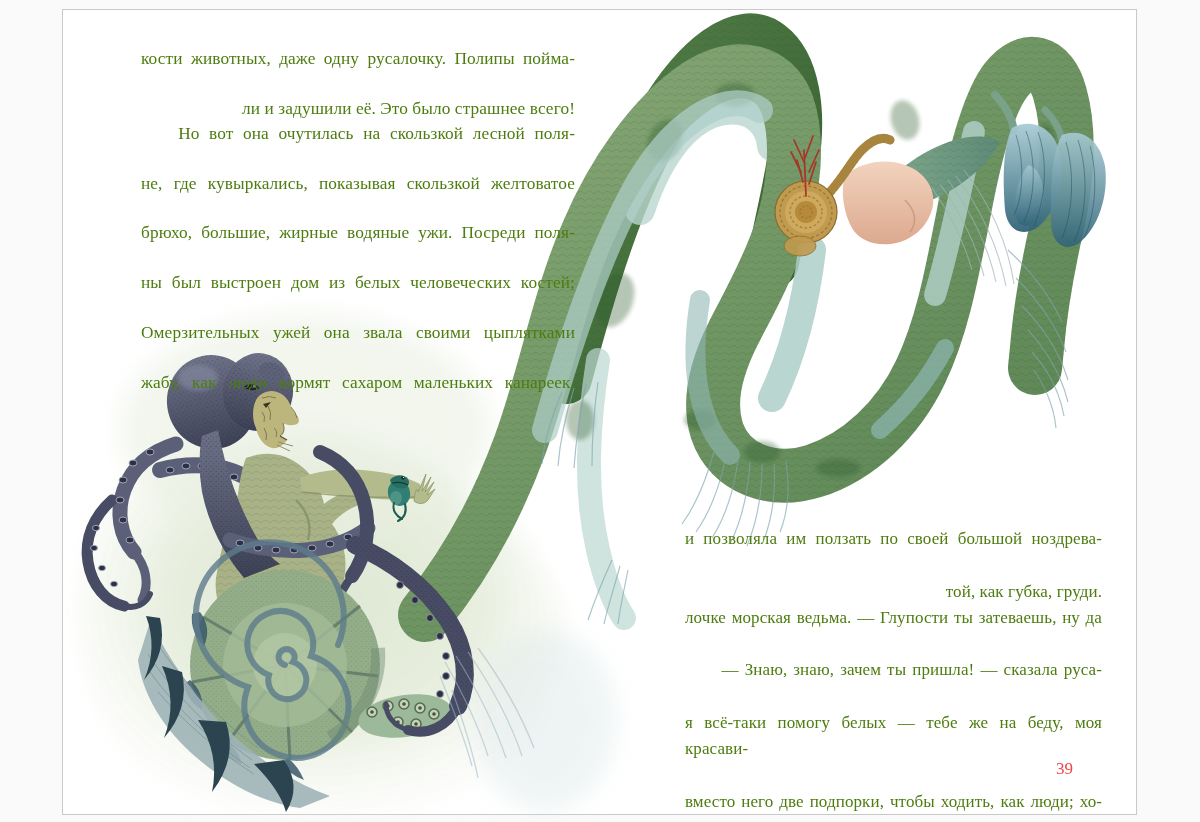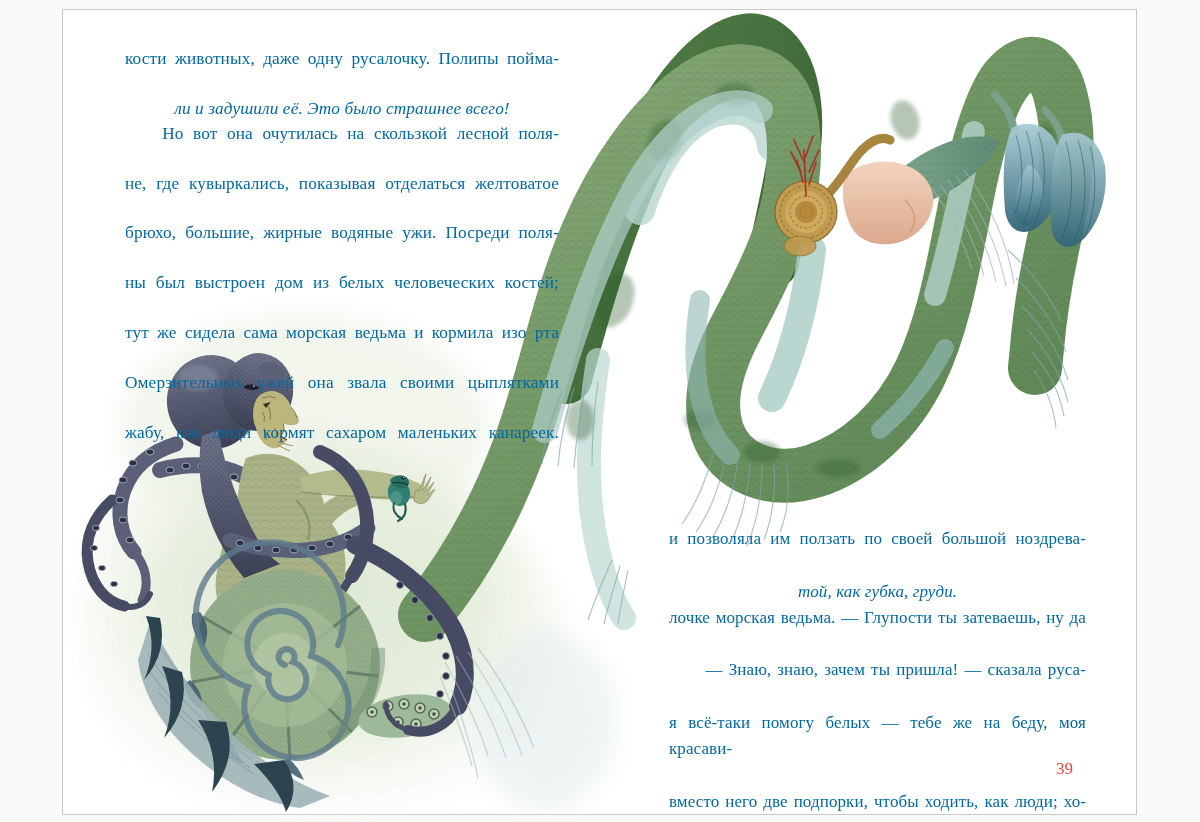--- a/index.html
+++ b/index.html
@@ -6,26 +6,26 @@
   body{
     width:1200px;height:822px;position:relative;overflow:hidden;
     background:#fafafa;
     font-family:"Liberation Serif", serif;
   }
   .spread{
     position:absolute;left:62px;top:9px;width:1075px;height:806px;
     background:#ffffff;border:1px solid #c9c9c9;box-sizing:border-box;
   }
   .art{position:absolute;left:0;top:0;width:1200px;height:822px;pointer-events:none;}
-  .textblock{position:absolute;color:#0369a1;z-index:3;}
+  .textblock{position:absolute;color:#4d7c0f;z-index:3;margin-left:16px;}
   .tb-left{left:125px;top:47px;width:434px;font-size:17.3px;line-height:24.9px;}
   .tb-right{left:669px;top:526px;width:417px;font-size:17px;line-height:26.3px;}
   .line{text-align:justify;letter-spacing:0.1px;}
   .line::after{content:"";display:inline-block;width:100%;height:0;}
-  .line.end{text-align:center;font-style:italic;}
+  .line.end{text-align:right;}
   .line.end::after{content:none;}
   .line.indent{text-indent:2.15em;}
   .pageno{
     position:absolute;left:1007px;top:759px;width:66px;text-align:right;
     font-size:17px;color:#ef4444;z-index:3;
   }
 </style>
 </head>
 <body>
 
@@ -392,24 +392,23 @@
       <path d="M 440,676 C 452,706 464,736 472,766"></path>
       <path d="M 452,690 C 462,718 472,748 478,778"></path>
     </g>
   </g>
 </svg>
 
 <div class="textblock tb-left">
   <div class="line">кости животных, даже одну русалочку. Полипы пойма-</div>
   <div class="line end">ли и задушили её. Это было страшнее всего!</div>
   <div class="line indent">Но вот она очутилась на скользкой лесной поля-</div>
-  <div class="line">не, где кувыркались, показывая отделаться желтоватое</div>
+  <div class="line">не, где кувыркались, показывая скользкой желтоватое</div>
   <div class="line">брюхо, большие, жирные водяные ужи. Посреди поля-</div>
   <div class="line">ны был выстроен дом из белых человеческих костей;</div>
-  <div class="line">тут же сидела сама морская ведьма и кормила изо рта</div>
   <div class="line">Омерзительных ужей она звала своими цыплятками</div>
   <div class="line">жабу, как люди кормят сахаром маленьких канареек.</div>
 </div>
 
 <div class="textblock tb-right">
   <div class="line">и позволяла им ползать по своей большой ноздрева-</div>
   <div class="line end">той, как губка, груди.</div>
   <div class="line">лочке морская ведьма. — Глупости ты затеваешь, ну да</div>
   <div class="line indent">— Знаю, знаю, зачем ты пришла! — сказала руса-</div>
   <div class="line">я всё-таки помогу белых — тебе же на беду, моя красави-</div>

